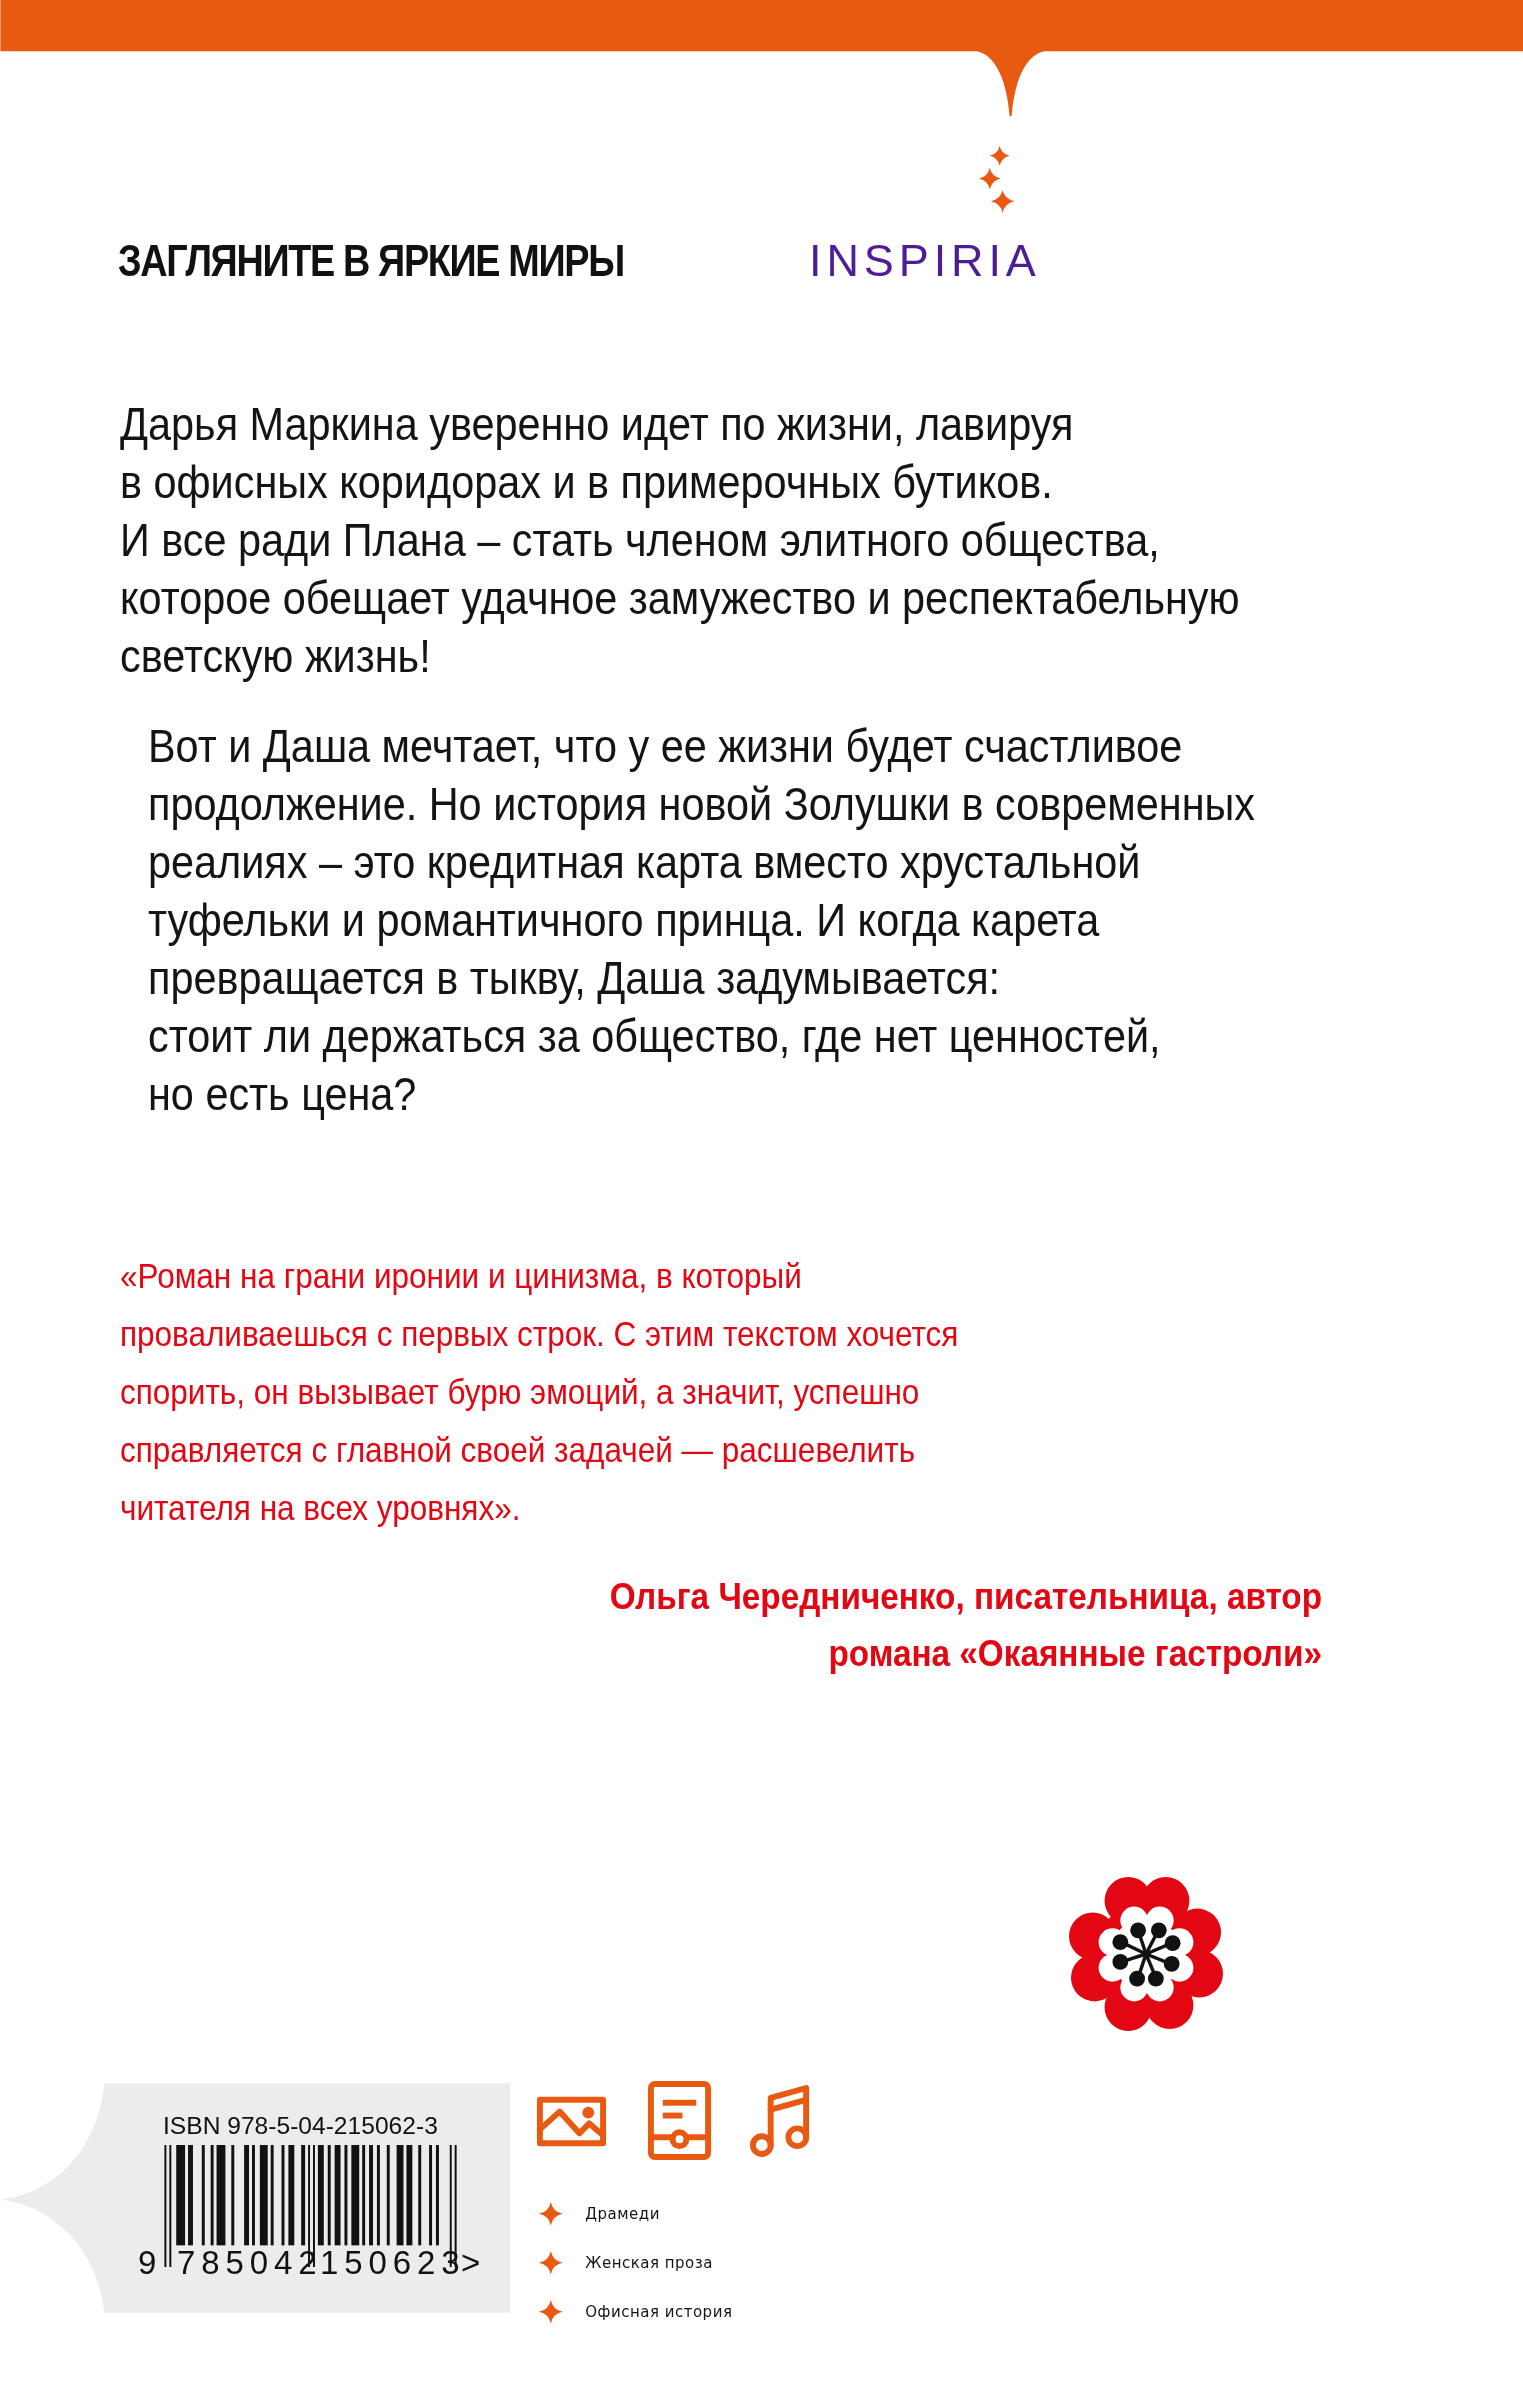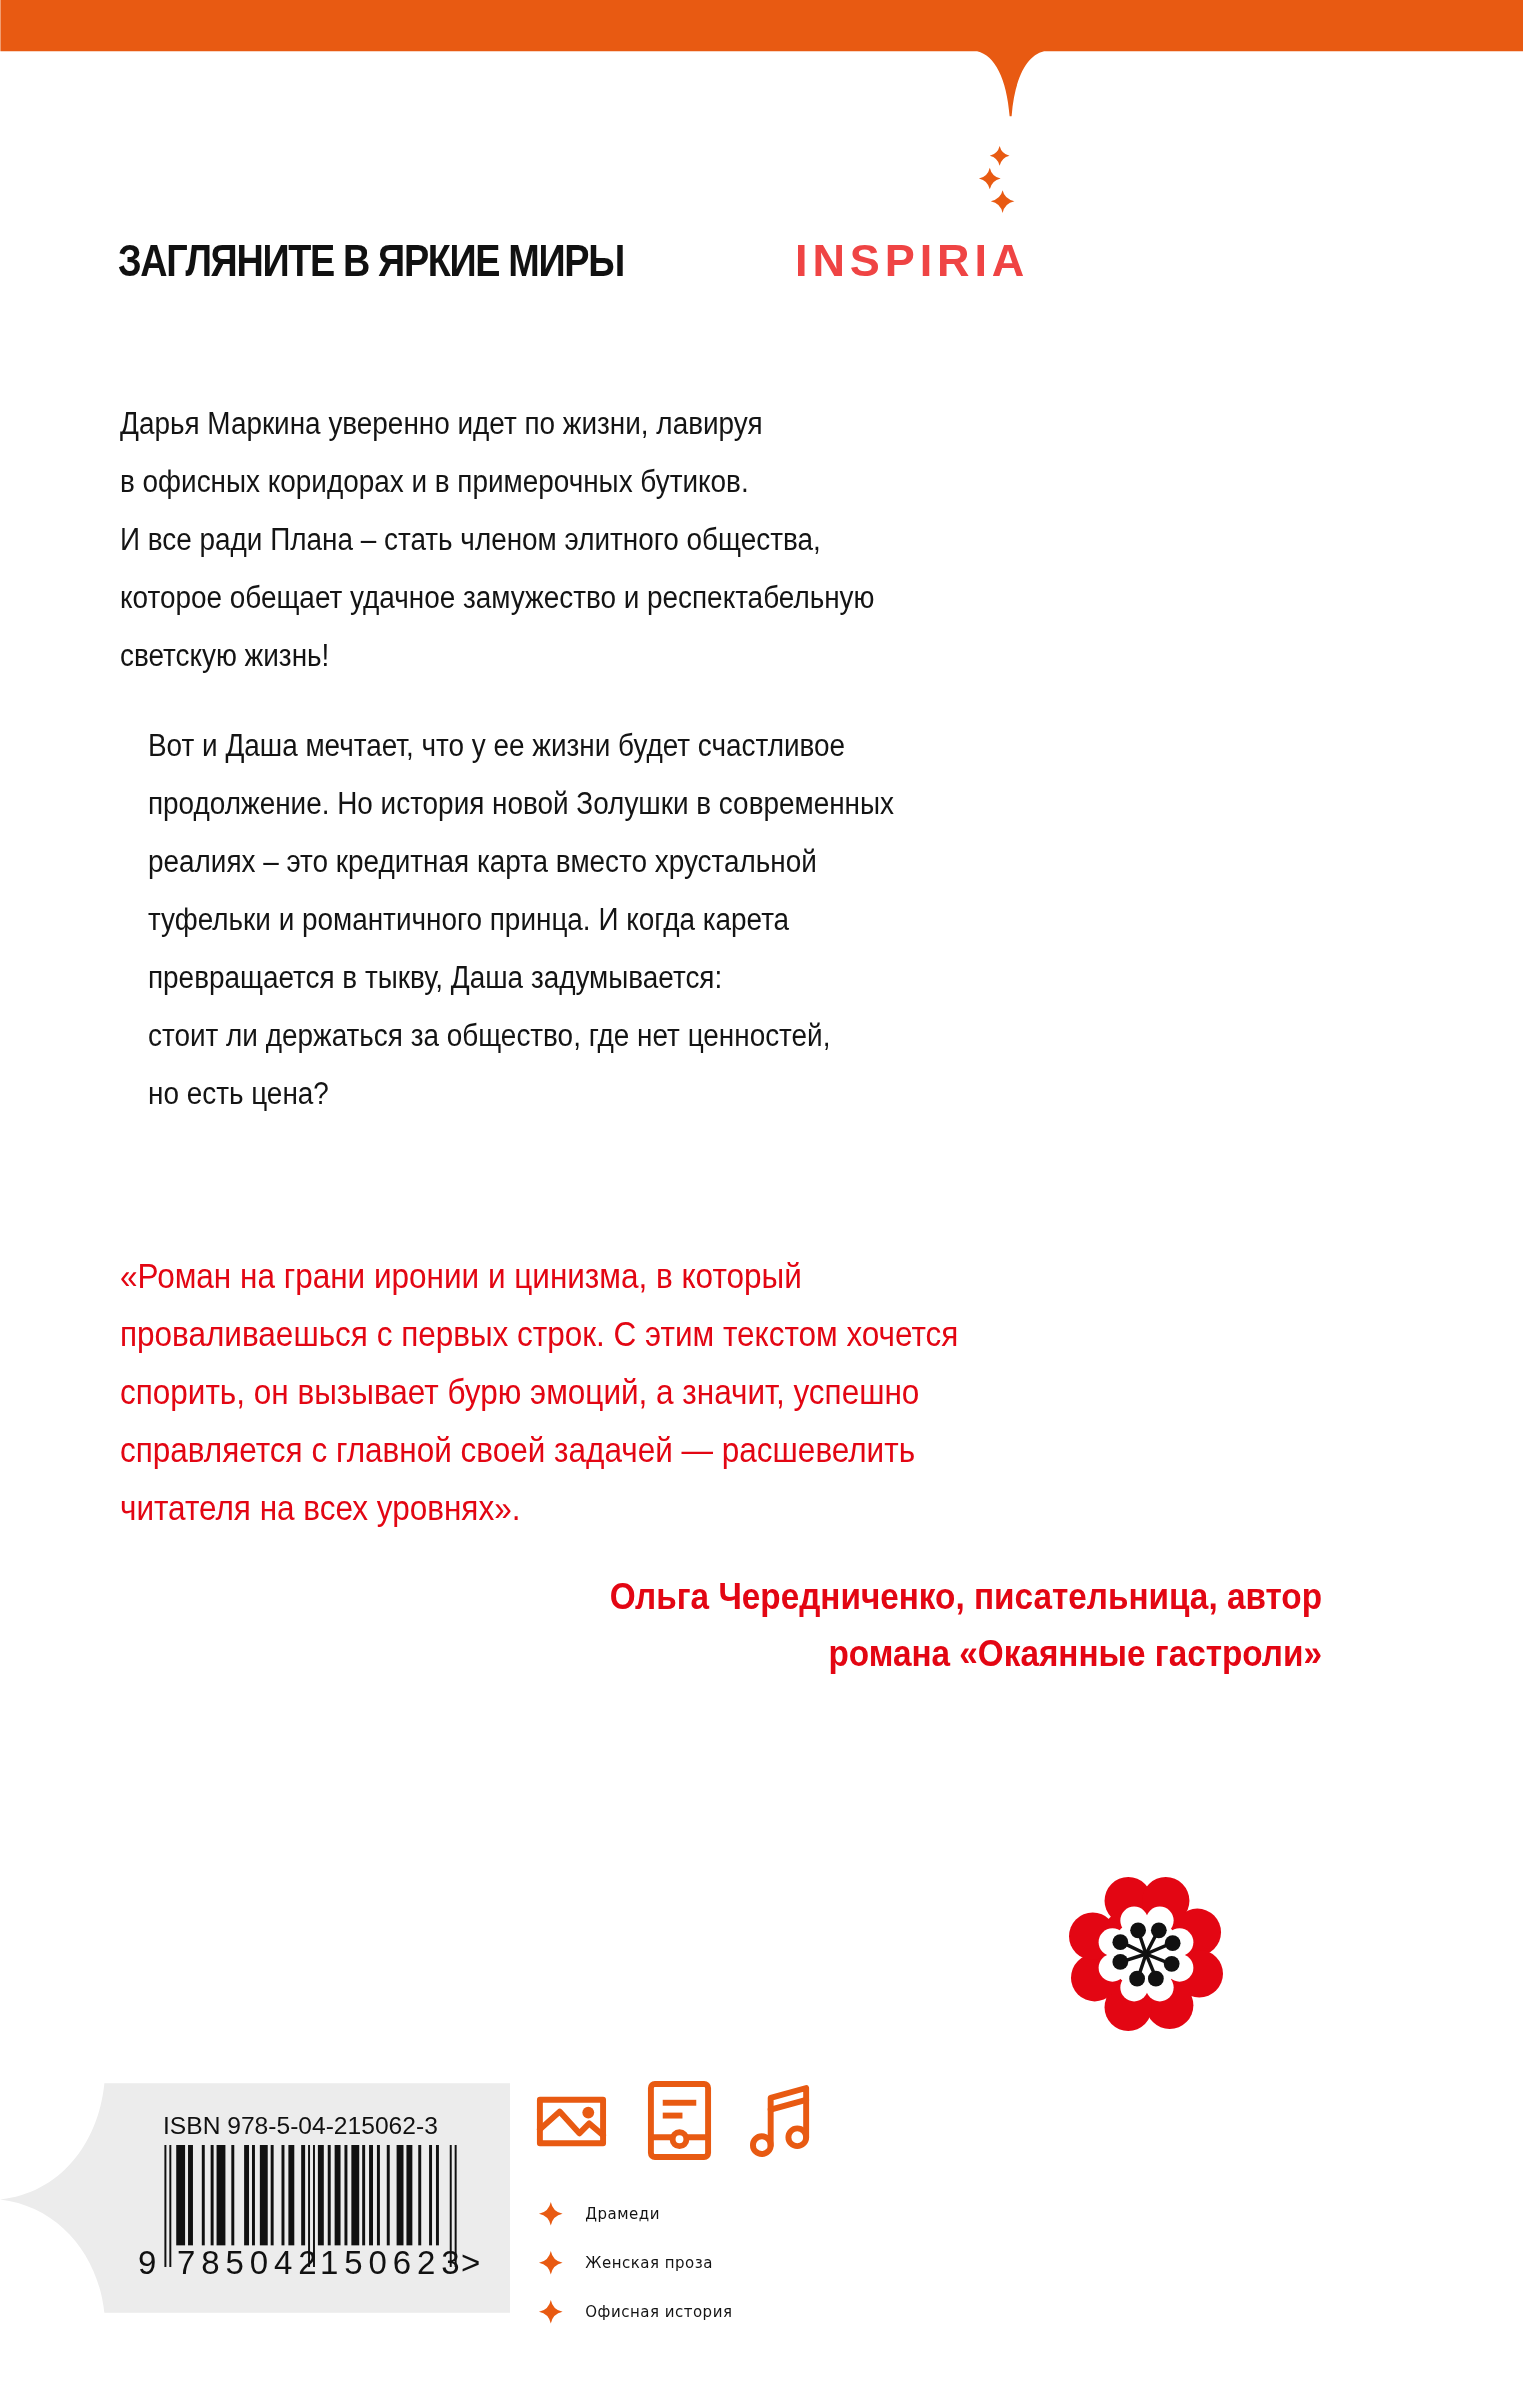--- a/index.html
+++ b/index.html
@@ -20,29 +20,29 @@
     white-space: nowrap;
     font-family: "Liberation Sans", sans-serif;
     font-size: 45px; line-height: 59px;
   }
   #headline .bold {
     font-weight: 700; color: #111; letter-spacing: -1.6px;
     display: inline-block; transform: scaleX(0.84); transform-origin: left center;
     width: 660px;
   }
   #headline .brand {
-    font-weight: 700; color: #ef4444; letter-spacing: 4.9px;
-    display: inline-block; margin-left: 17px;
+    font-weight: 400; color: #4c1d95; letter-spacing: 4.9px;
+    display: inline-block; margin-left: 31px;
   }
 
   
   .para {
     left: 120px; width: 1221px;
     font-family: "Liberation Sans", sans-serif;
-    font-size: 31px; line-height: 58px; color: #141414;
+    font-size: 46px; line-height: 58px; color: #141414;
   }
   .para .line { display: block; white-space: nowrap; transform: scaleX(0.9); transform-origin: left center; }
   #para-1 { top: 395px; }
   #para-2 { top: 717px; margin-left: 28px; }
 
   
   #quote {
     left: 120px; top: 1247px; width: 1221px;
     font-family: "Liberation Sans", sans-serif;
     font-size: 35px; line-height: 58px; color: #e30613;

